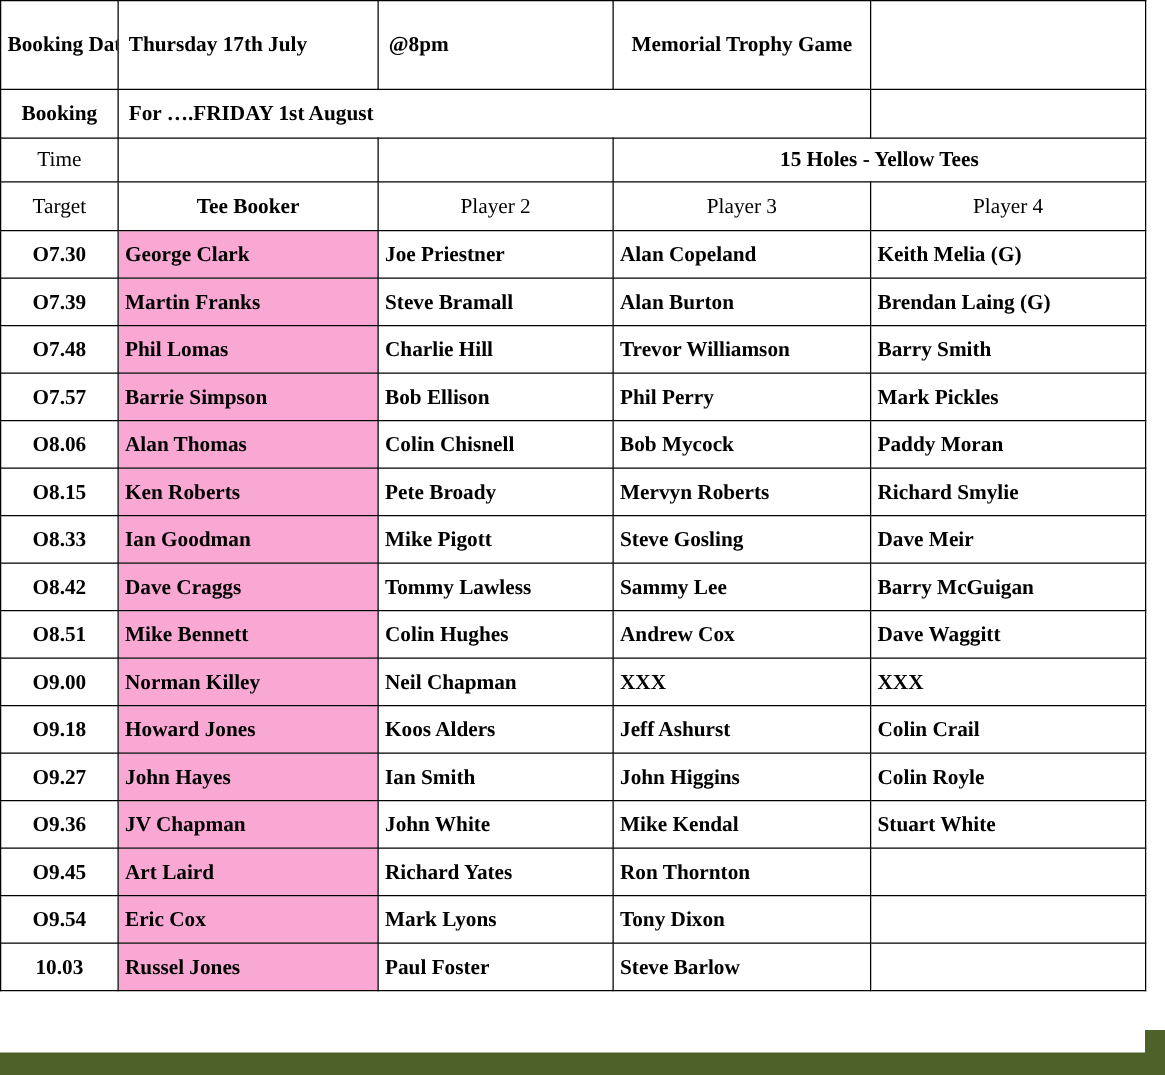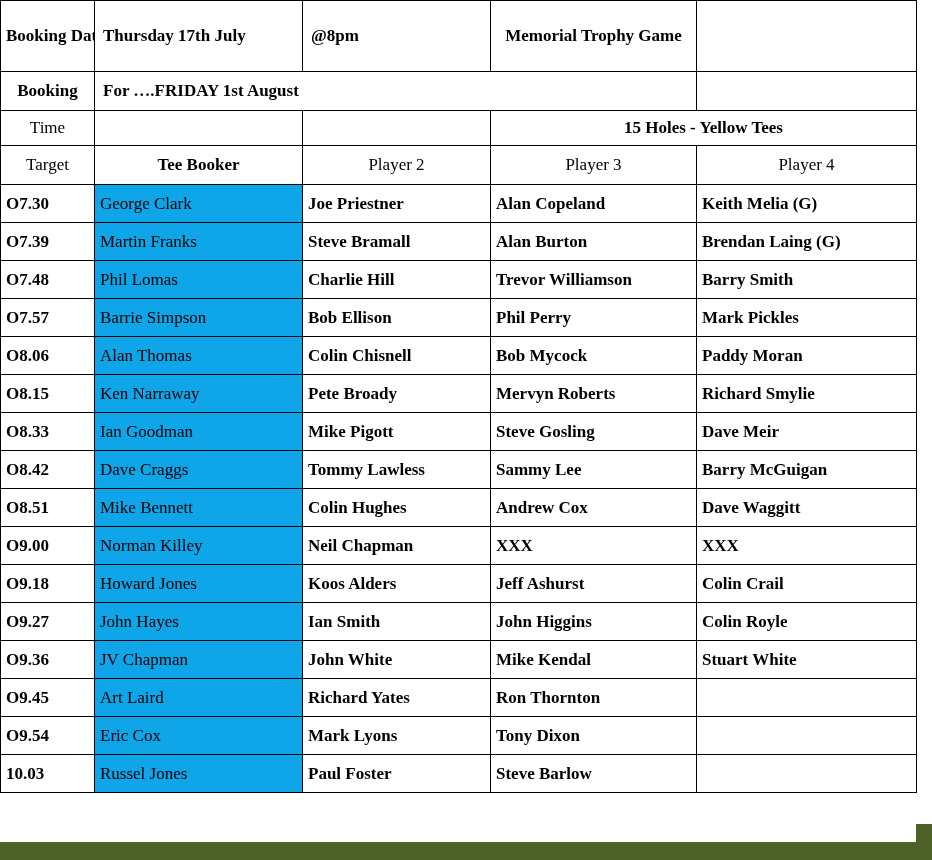--- a/index.html
+++ b/index.html
@@ -98,27 +98,27 @@
   }
   .colhdr-light {
     text-align: center;
     font-weight: normal;
     font-size: 19px;
   }
 
   
   tr.slot td { height: 33px; }
   td.time {
-    text-align: left;
+    text-align: center;
     font-weight: bold;
     font-size: 17px;
   }
   td.p1 {
-    background: #0ea5e9;
-    font-weight: normal;
+    background: #f9a8d4;
+    font-weight: bold;
     font-size: 17px;
   }
   td.p2, td.p3, td.p4 {
     font-weight: bold;
     font-size: 17px;
   }
   
   td.nudge-up { vertical-align: top; padding-top: 1px; }
   td.nudge-dn { vertical-align: bottom; padding-bottom: 1px; }
 
@@ -208,21 +208,21 @@
       </tr>
       <tr class="slot">
         <td class="time">O8.06</td>
         <td class="p1">Alan Thomas</td>
         <td class="p2 nudge-dn">Colin Chisnell</td>
         <td class="p3 nudge-dn">Bob Mycock</td>
         <td class="p4 nudge-dn">Paddy Moran</td>
       </tr>
       <tr class="slot">
         <td class="time">O8.15</td>
-        <td class="p1">Ken Narraway</td>
+        <td class="p1">Ken Roberts</td>
         <td class="p2 nudge-up">Pete Broady</td>
         <td class="p3 nudge-dn">Mervyn Roberts</td>
         <td class="p4 nudge-up">Richard Smylie</td>
       </tr>
       <tr class="slot">
         <td class="time">O8.33</td>
         <td class="p1">Ian Goodman</td>
         <td class="p2 nudge-dn">Mike Pigott</td>
         <td class="p3 nudge-dn">Steve Gosling</td>
         <td class="p4 nudge-dn">Dave Meir</td>

